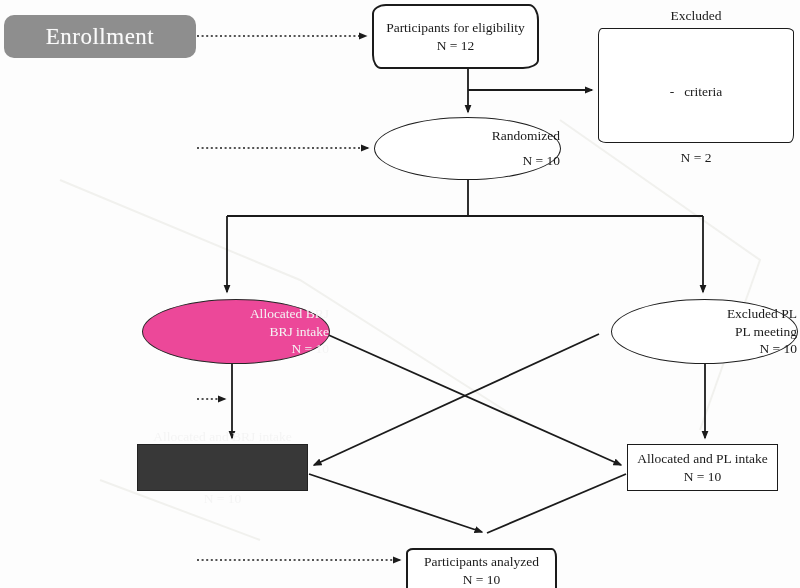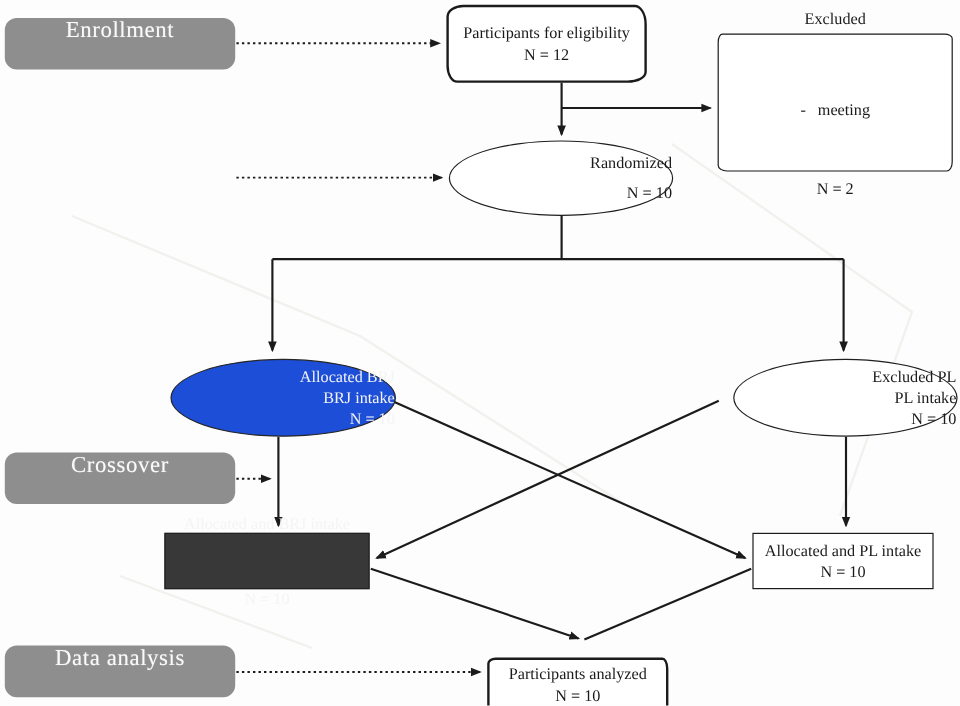--- a/index.html
+++ b/index.html
@@ -8,32 +8,32 @@
     background:#fdfdfd;
     font-family:"Liberation Serif","DejaVu Serif",serif;
     color:#1a1a1a;
   }
   #canvas{position:absolute;inset:0;width:800px;height:588px;}
   svg.connectors{position:absolute;left:0;top:0;z-index:1;}
   .node{position:absolute;z-index:2;display:flex;flex-direction:column;align-items:center;justify-content:center;text-align:center;box-sizing:border-box;font-size:13.5px;line-height:1.32;}
   .stage{
     position:absolute;z-index:2;left:4px;width:192px;height:43px;
     background:#8e8e8e;border-radius:10px;
-    display:flex;align-items:flex-start;justify-content:center;
-    color:#fafafa;font-size:19px;letter-spacing:.5px;
+    display:flex;align-items:center;justify-content:center;
+    color:#fafafa;font-size:23px;letter-spacing:.5px;
     text-shadow:0 0 1px rgba(255,255,255,.4);
     box-sizing:border-box;
   }
   .sketchy{background:#fff;border:2px solid #1b1b1b;}
   .box-eligibility{left:372px;top:4px;width:167px;height:65px;border-radius:14px 10px 16px 9px / 10px 16px 9px 14px;}
   .box-excluded{left:598px;top:28px;width:196px;height:115px;border:1.8px solid #1b1b1b;background:#fff;border-radius:4px 7px 5px 8px / 7px 4px 8px 5px;justify-content:center;padding:9px 8px 6px;gap:48px;}
   .box-analyzed{left:406px;top:548px;width:151px;height:46px;border-radius:7px 5px 9px 4px / 5px 9px 4px 7px;}
   .ellipse{border-radius:50%;border:1.7px solid #1f1f1f;background:#fff;align-items:flex-end;}
   .el-randomized{left:374px;top:117px;width:187px;height:63px;}
-  .el-brj{left:142px;top:299px;width:188px;height:65px;background:#1d4ed8;border-color:#262626;color:#f4f4f4;}
+  .el-brj{left:142px;top:299px;width:188px;height:65px;background:#ec4899;border-color:#262626;color:#f4f4f4;}
   .el-pl{left:611px;top:299px;width:187px;height:65px;}
   .box-brj{left:137px;top:444px;width:171px;height:47px;background:#383838;color:#f4f4f4;border:1px solid #222;gap:44px;}
   .box-pl{left:627px;top:444px;width:151px;height:47px;background:#fff;border:1.8px solid #1b1b1b;}
   .gap-sm{margin-top:7px;}
   .excl-title{margin-bottom:10px;}
   .excl-n{}
   .bullet-row{display:flex;align-items:flex-start;gap:10px;}
   .bullet-text{text-align:center;}
   .line{display:block;}
 </style>
@@ -77,57 +77,51 @@
       <line x1="599" y1="334" x2="314" y2="465" marker-end="url(#ah)"></line>
 
       <line x1="309" y1="474" x2="482" y2="532" marker-end="url(#ah)"></line>
       <line x1="626" y1="474" x2="487" y2="533"></line>
     </g>
   </svg>
 
   <div class="stage" style="top:15px">
       <span>Enrollment</span>
     </div>
-  <div class="stage" style="top:377px">
-      <span>Crossover</span>
-    </div>
-  <div class="stage" style="top:538px">
-      <span>Data analysis</span>
-    </div>
 
   <div class="node sketchy box-eligibility">
     <span class="line">Participants for eligibility</span>
     <span class="line">N = 12</span>
   </div>
 
   <div class="node box-excluded">
     <span class="line excl-title">Excluded</span>
     <div class="bullet-row">
       <span>-</span>
       <span class="bullet-text">
-        <span class="line">meeting</span>
+        <span class="line">criteria</span>
       </span>
     </div>
     <span class="line excl-n">N = 2</span>
   </div>
 
   <div class="node ellipse el-randomized">
     <span class="line">Randomized</span>
     <span class="line gap-sm">N = 10</span>
   </div>
 
   <div class="node ellipse el-brj">
     <span class="line">Allocated BRJ</span>
     <span class="line">BRJ intake</span>
     <span class="line">N = 10</span>
   </div>
 
   <div class="node ellipse el-pl">
     <span class="line">Excluded PL</span>
-    <span class="line">PL intake</span>
+    <span class="line">PL meeting</span>
     <span class="line">N = 10</span>
   </div>
 
   <div class="node box-brj">
     <span class="line">Allocated and BRJ intake</span>
     <span class="line">N = 10</span>
   </div>
 
   <div class="node box-pl">
     <span class="line">Allocated and PL intake</span>

